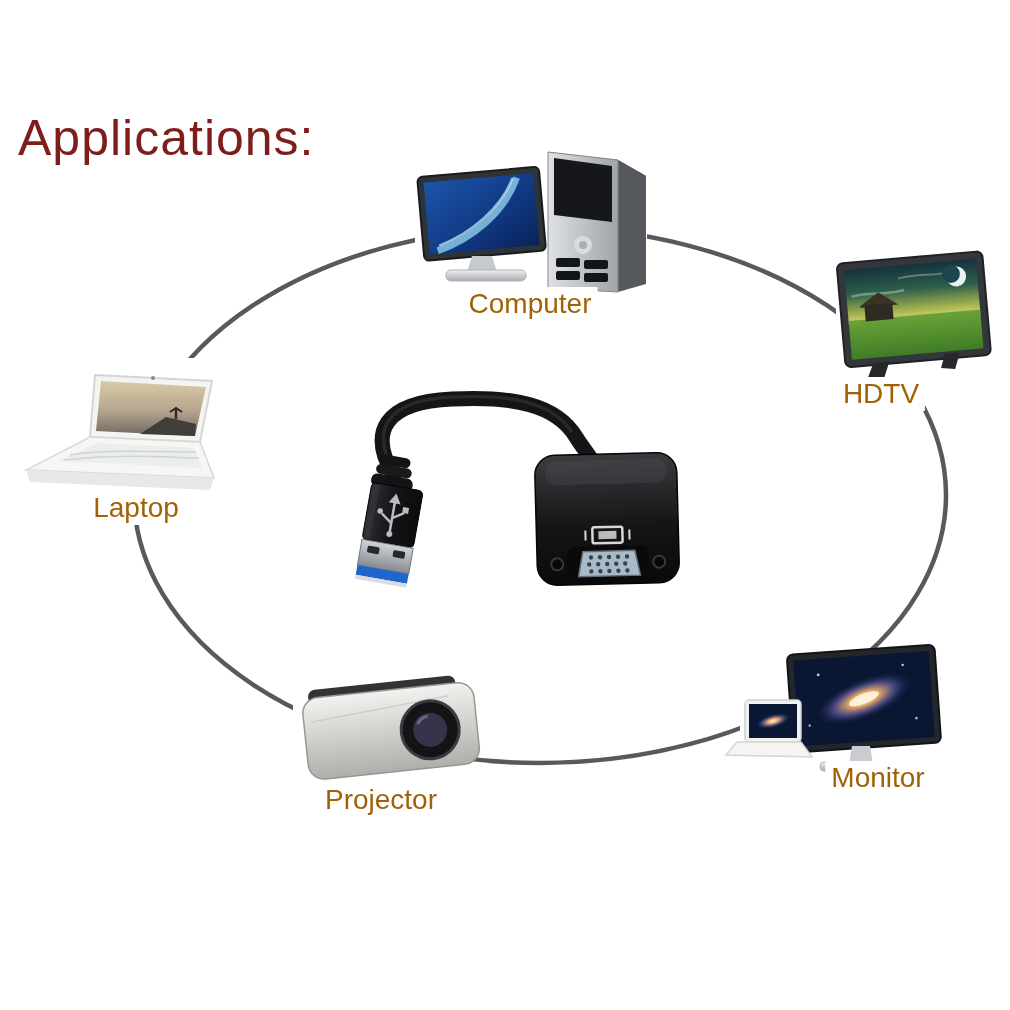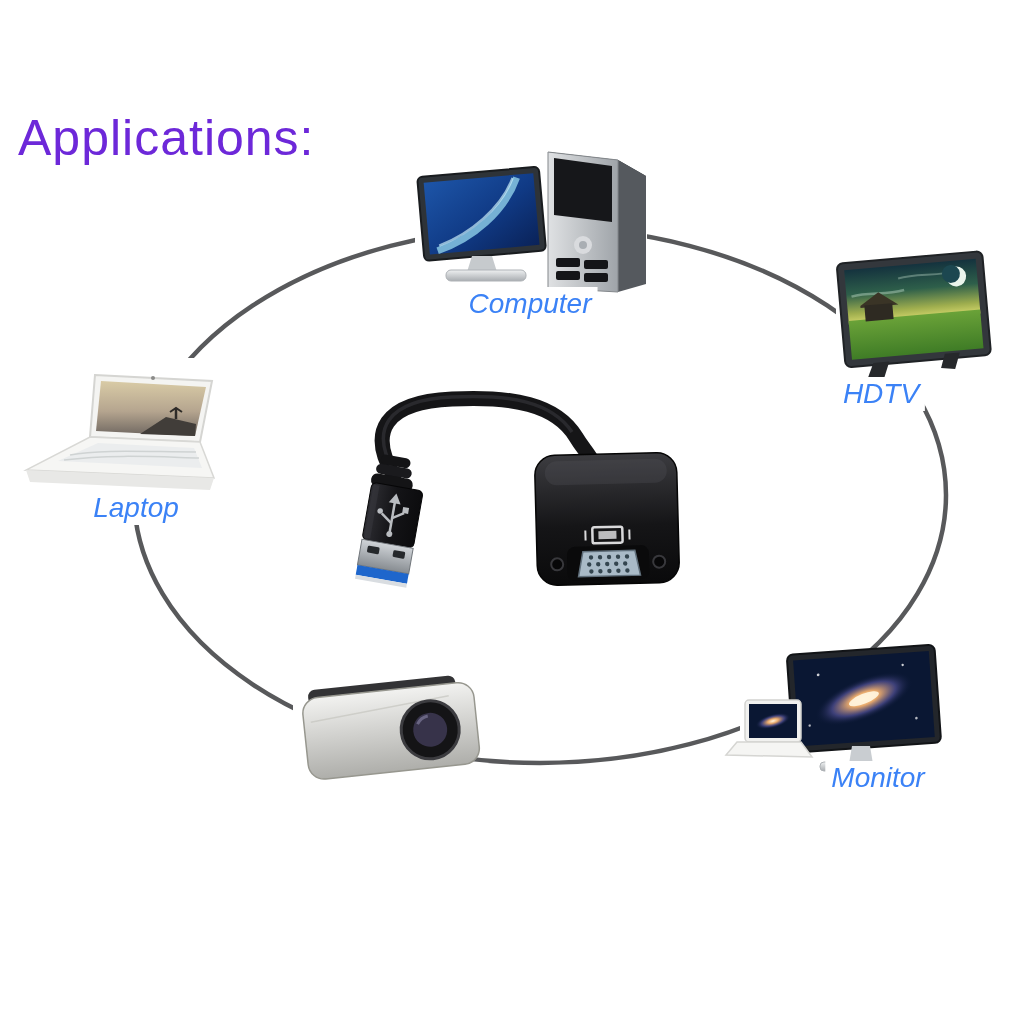--- a/index.html
+++ b/index.html
@@ -1,22 +1,22 @@
 <!DOCTYPE html>
 <html><head>
 <meta charset="utf-8">
 <style>
   html,body{margin:0;padding:0;background:#ffffff;}
   #canvas{position:relative;width:1010px;height:1010px;background:#ffffff;overflow:hidden;
           font-family:"Liberation Sans", sans-serif;}
   #scene{position:absolute;left:0;top:0;}
-  .title{position:absolute;left:18px;top:108px;font-size:50px;line-height:1.2;color:#6d28d9;
+  .title{position:absolute;left:18px;top:108px;font-size:50px;line-height:1.2;color:#7f1d1d;
          letter-spacing:1px;background:#ffffff;padding:0 4px 0 0;}
   .dev-label{position:absolute;transform:translateX(-50%);font-size:28px;line-height:1.15;
-             color:#3b82f6;background:#ffffff;padding:1px 6px;white-space:nowrap;font-style:italic;}
+             color:#a16207;background:#ffffff;padding:1px 6px;white-space:nowrap;}
   .lbl-computer{left:530px;top:287px;}
   .lbl-hdtv{left:881px;top:377px;}
   .lbl-laptop{left:88px;top:491px;margin-left:48px;}
   .lbl-projector{left:381px;top:783px;}
   .lbl-monitor{left:841px;top:761px;margin-left:37px;}
 </style>
 </head>
 <body>
 
 <div id="canvas">
@@ -234,14 +234,15 @@
         <circle cx="658" cy="563" r="6" fill="#070708" stroke="#38383c" stroke-width="2"></circle>
       </g>
     </g>
   </g>
 </svg>
 
   <div class="title">Applications:</div>
   <div class="dev-label lbl-computer">Computer</div>
   <div class="dev-label lbl-hdtv">HDTV</div>
   <div class="dev-label lbl-laptop">Laptop</div>
+  <div class="dev-label lbl-projector">Projector</div>
   <div class="dev-label lbl-monitor">Monitor</div>
 </div>
 
 </body></html>

